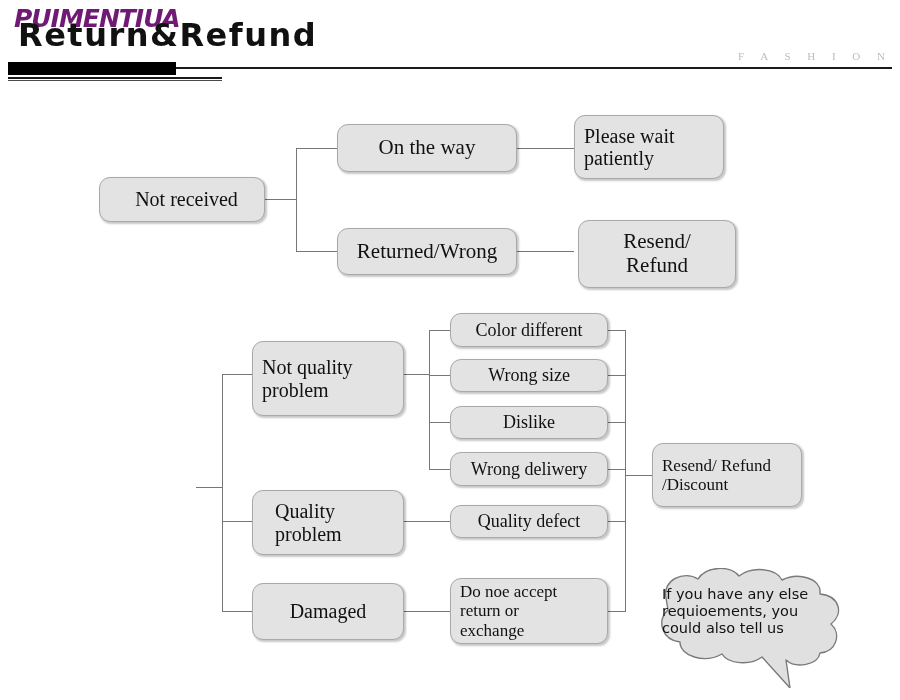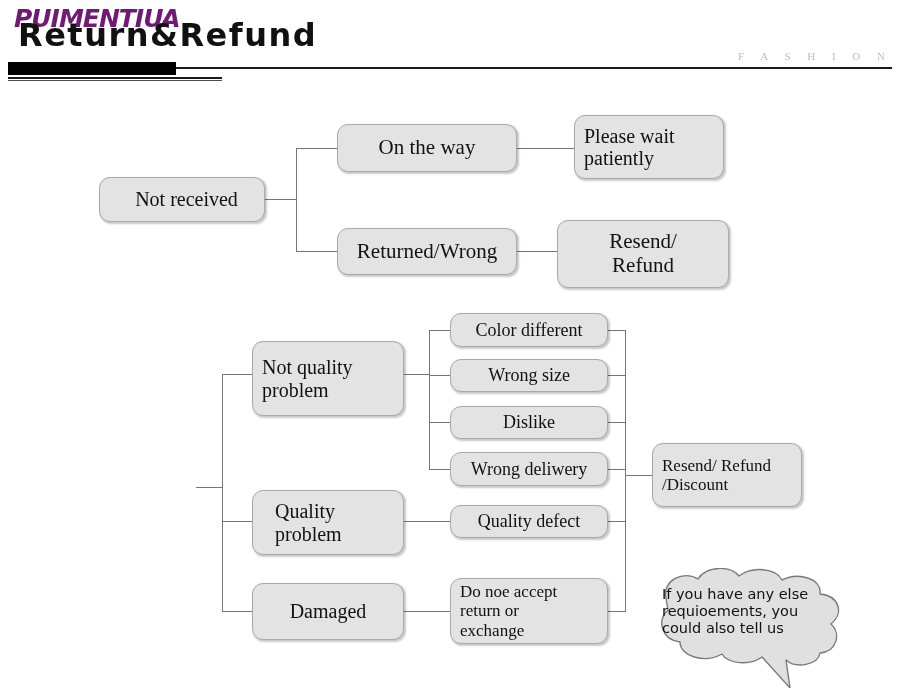--- a/index.html
+++ b/index.html
@@ -95,21 +95,21 @@
 
   <div class="node ctr" style="left:99px;top:177px;width:166px;height:45px;font-size:20px;padding-left:9px;">Not received</div>
 
   <div class="node ctr" style="left:337px;top:124px;width:180px;height:48px;font-size:21px;">On the way</div>
 
   <div class="node ctr" style="left:337px;top:228px;width:180px;height:47px;font-size:21px;">Returned/Wrong</div>
 
   <div class="node lft" style="left:574px;top:115px;width:150px;height:64px;font-size:20px;">Please wait
 patiently</div>
 
-  <div class="node ctr" style="left:557px;top:220px;width:172px;height:68px;font-size:21px;">Resend/
+  <div class="node ctr" style="left:578px;top:220px;width:158px;height:68px;font-size:21px;">Resend/
 Refund</div>
 
   <div class="ln lnh" style="left:196px;top:487px;width:27px;"></div>
   <div class="ln lnv" style="left:222px;top:374px;height:238px;"></div>
   <div class="ln lnh" style="left:222px;top:374px;width:31px;"></div>
   <div class="ln lnh" style="left:222px;top:521px;width:31px;"></div>
   <div class="ln lnh" style="left:222px;top:611px;width:31px;"></div>
 
   <div class="ln lnh" style="left:403px;top:374px;width:27px;"></div>
   <div class="ln lnv" style="left:429px;top:330px;height:140px;"></div>

